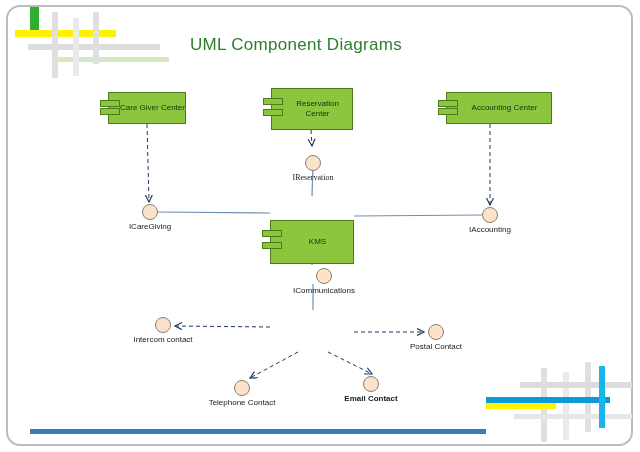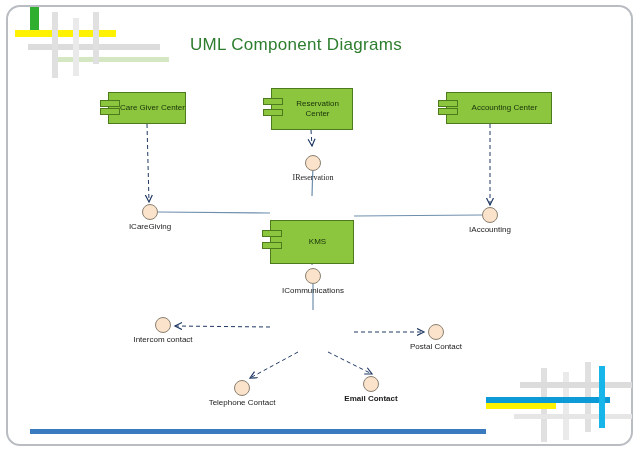--- a/index.html
+++ b/index.html
@@ -113,21 +113,21 @@
   <div class="iface" style="left:142px;top:204px;">
     <span class="circle"></span>
     <span class="if-label">ICareGiving</span>
   </div>
 
   <div class="iface" style="left:482px;top:207px;text-align:right;">
     <span class="circle"></span>
     <span class="if-label">IAccounting</span>
   </div>
 
-  <div class="iface" style="left:305px;top:268px;">
+  <div class="iface" style="left:316px;top:268px;">
     <span class="circle"></span>
     <span class="if-label">ICommunications</span>
   </div>
 
   <div class="iface" style="left:155px;top:317px;">
     <span class="circle"></span>
     <span class="if-label">Intercom contact</span>
   </div>
 
   <div class="iface" style="left:428px;top:324px;text-decoration:underline;">

